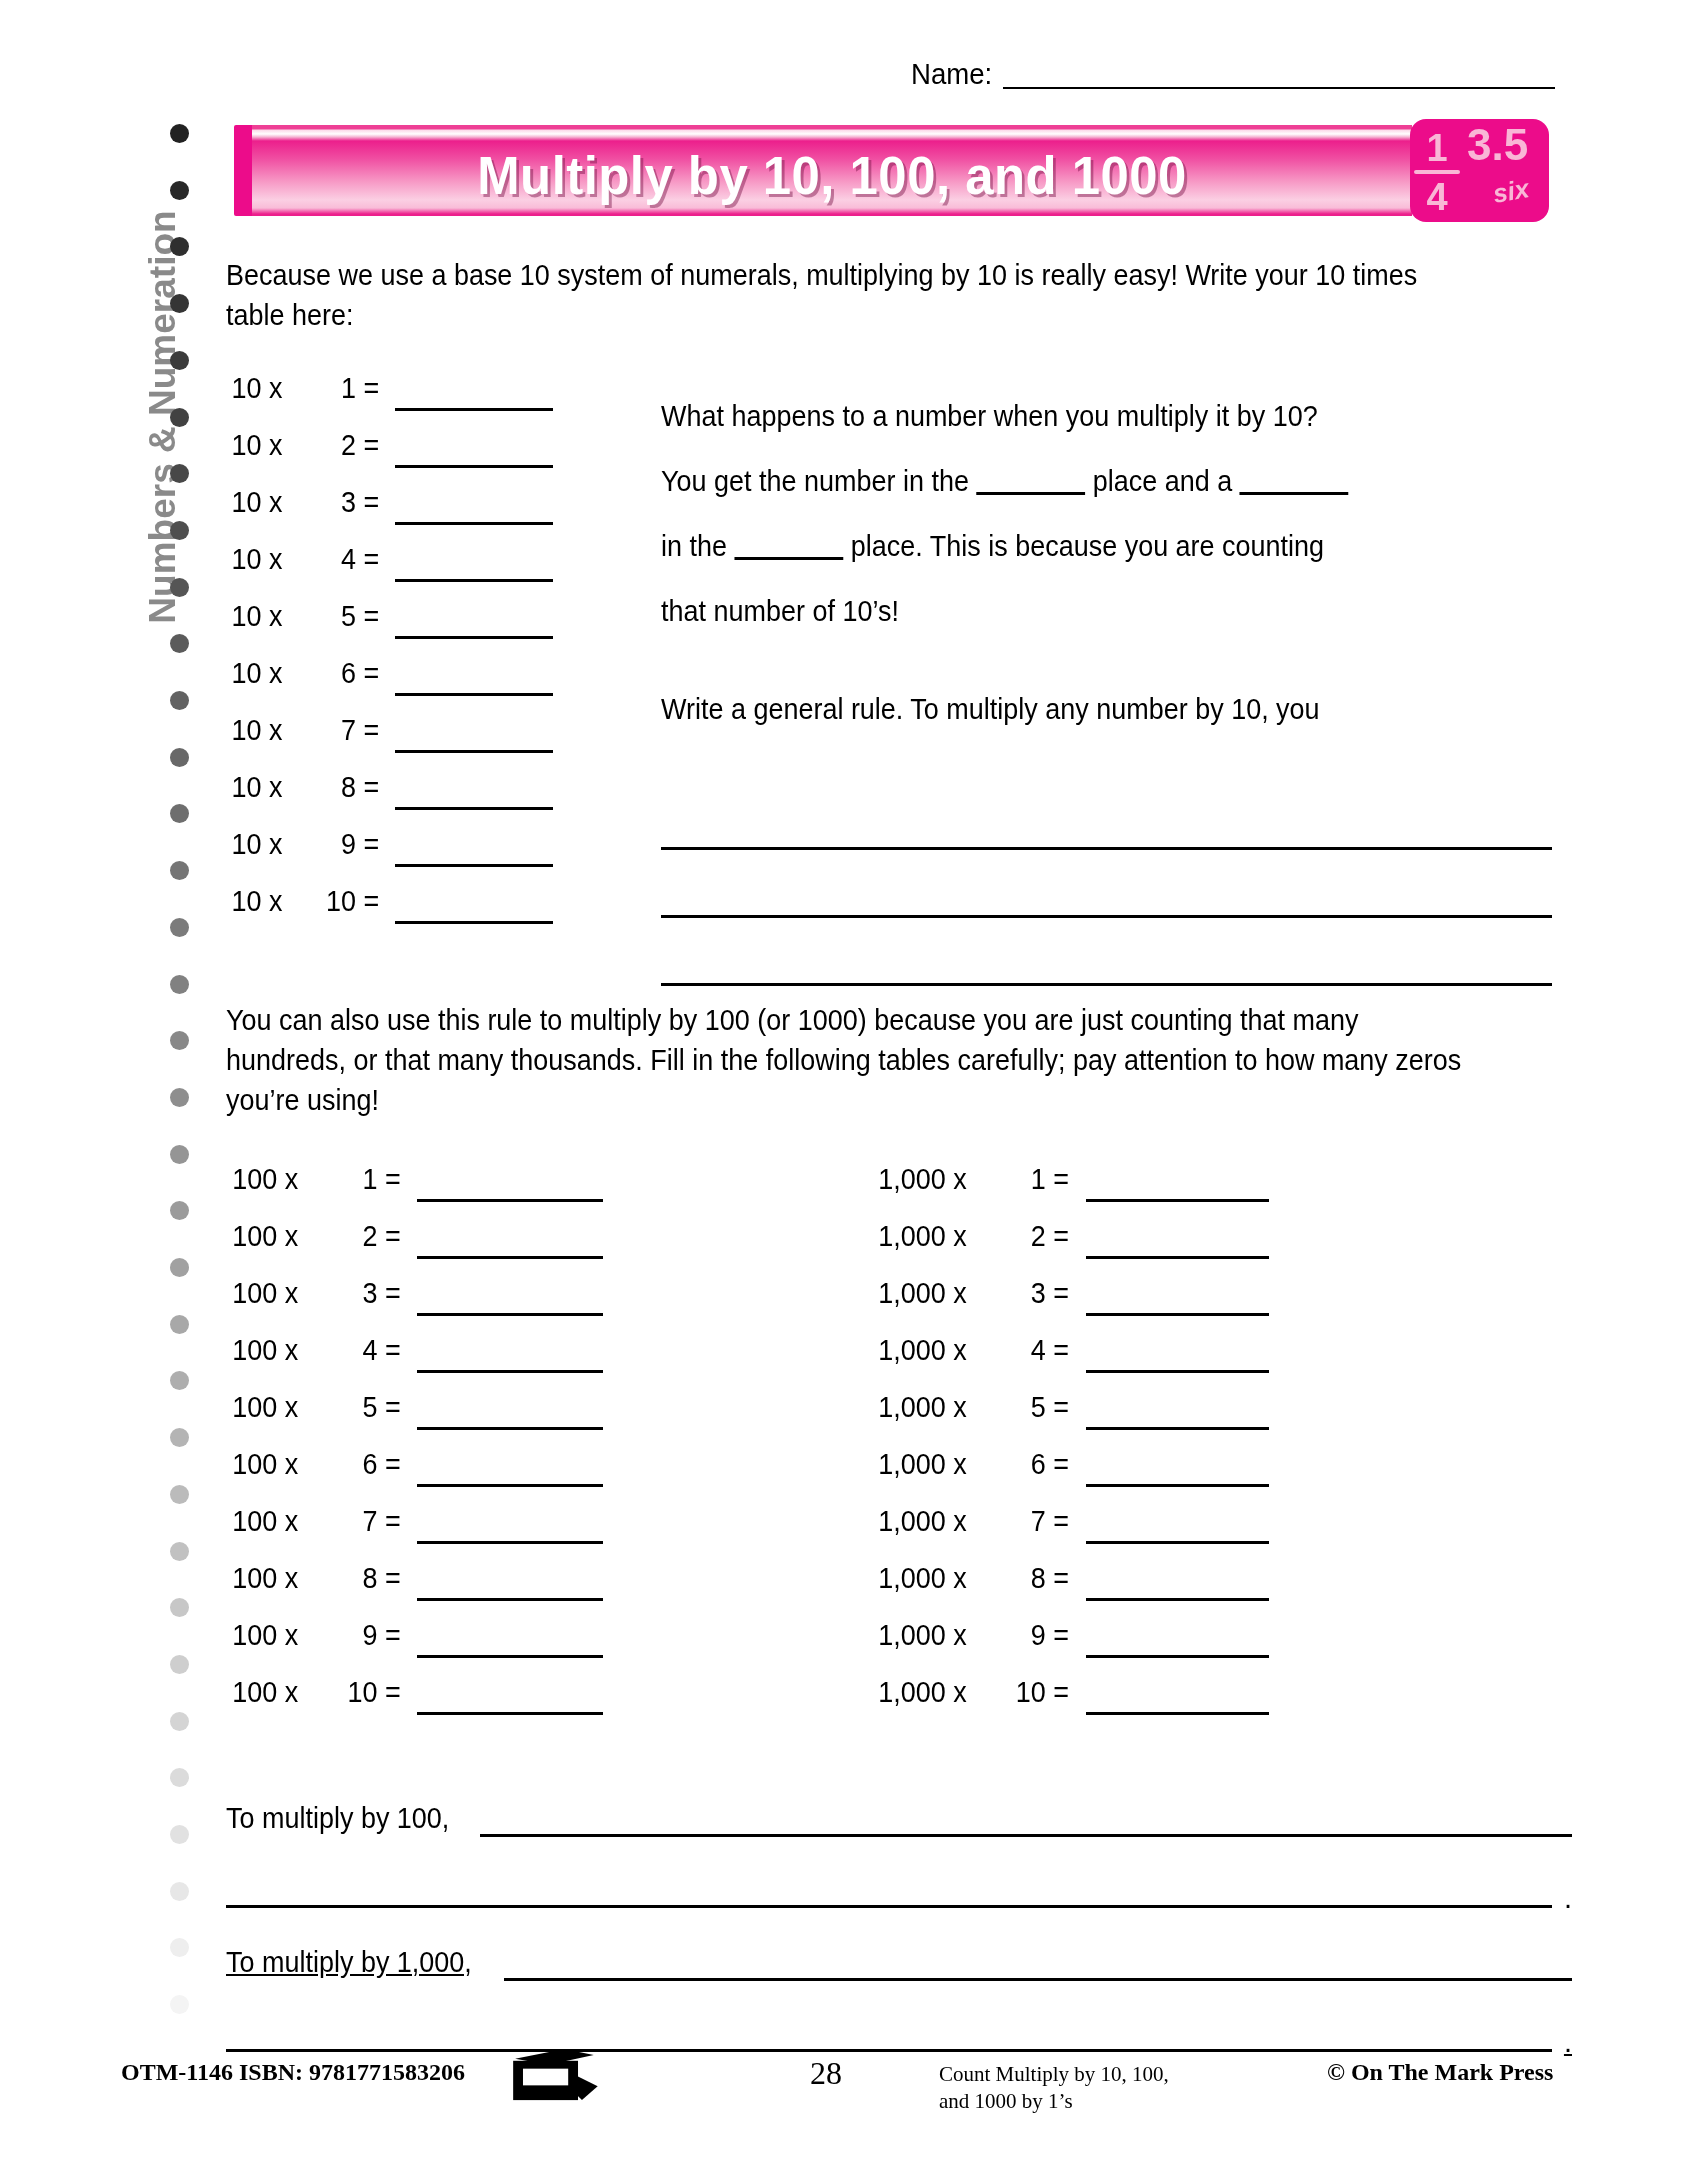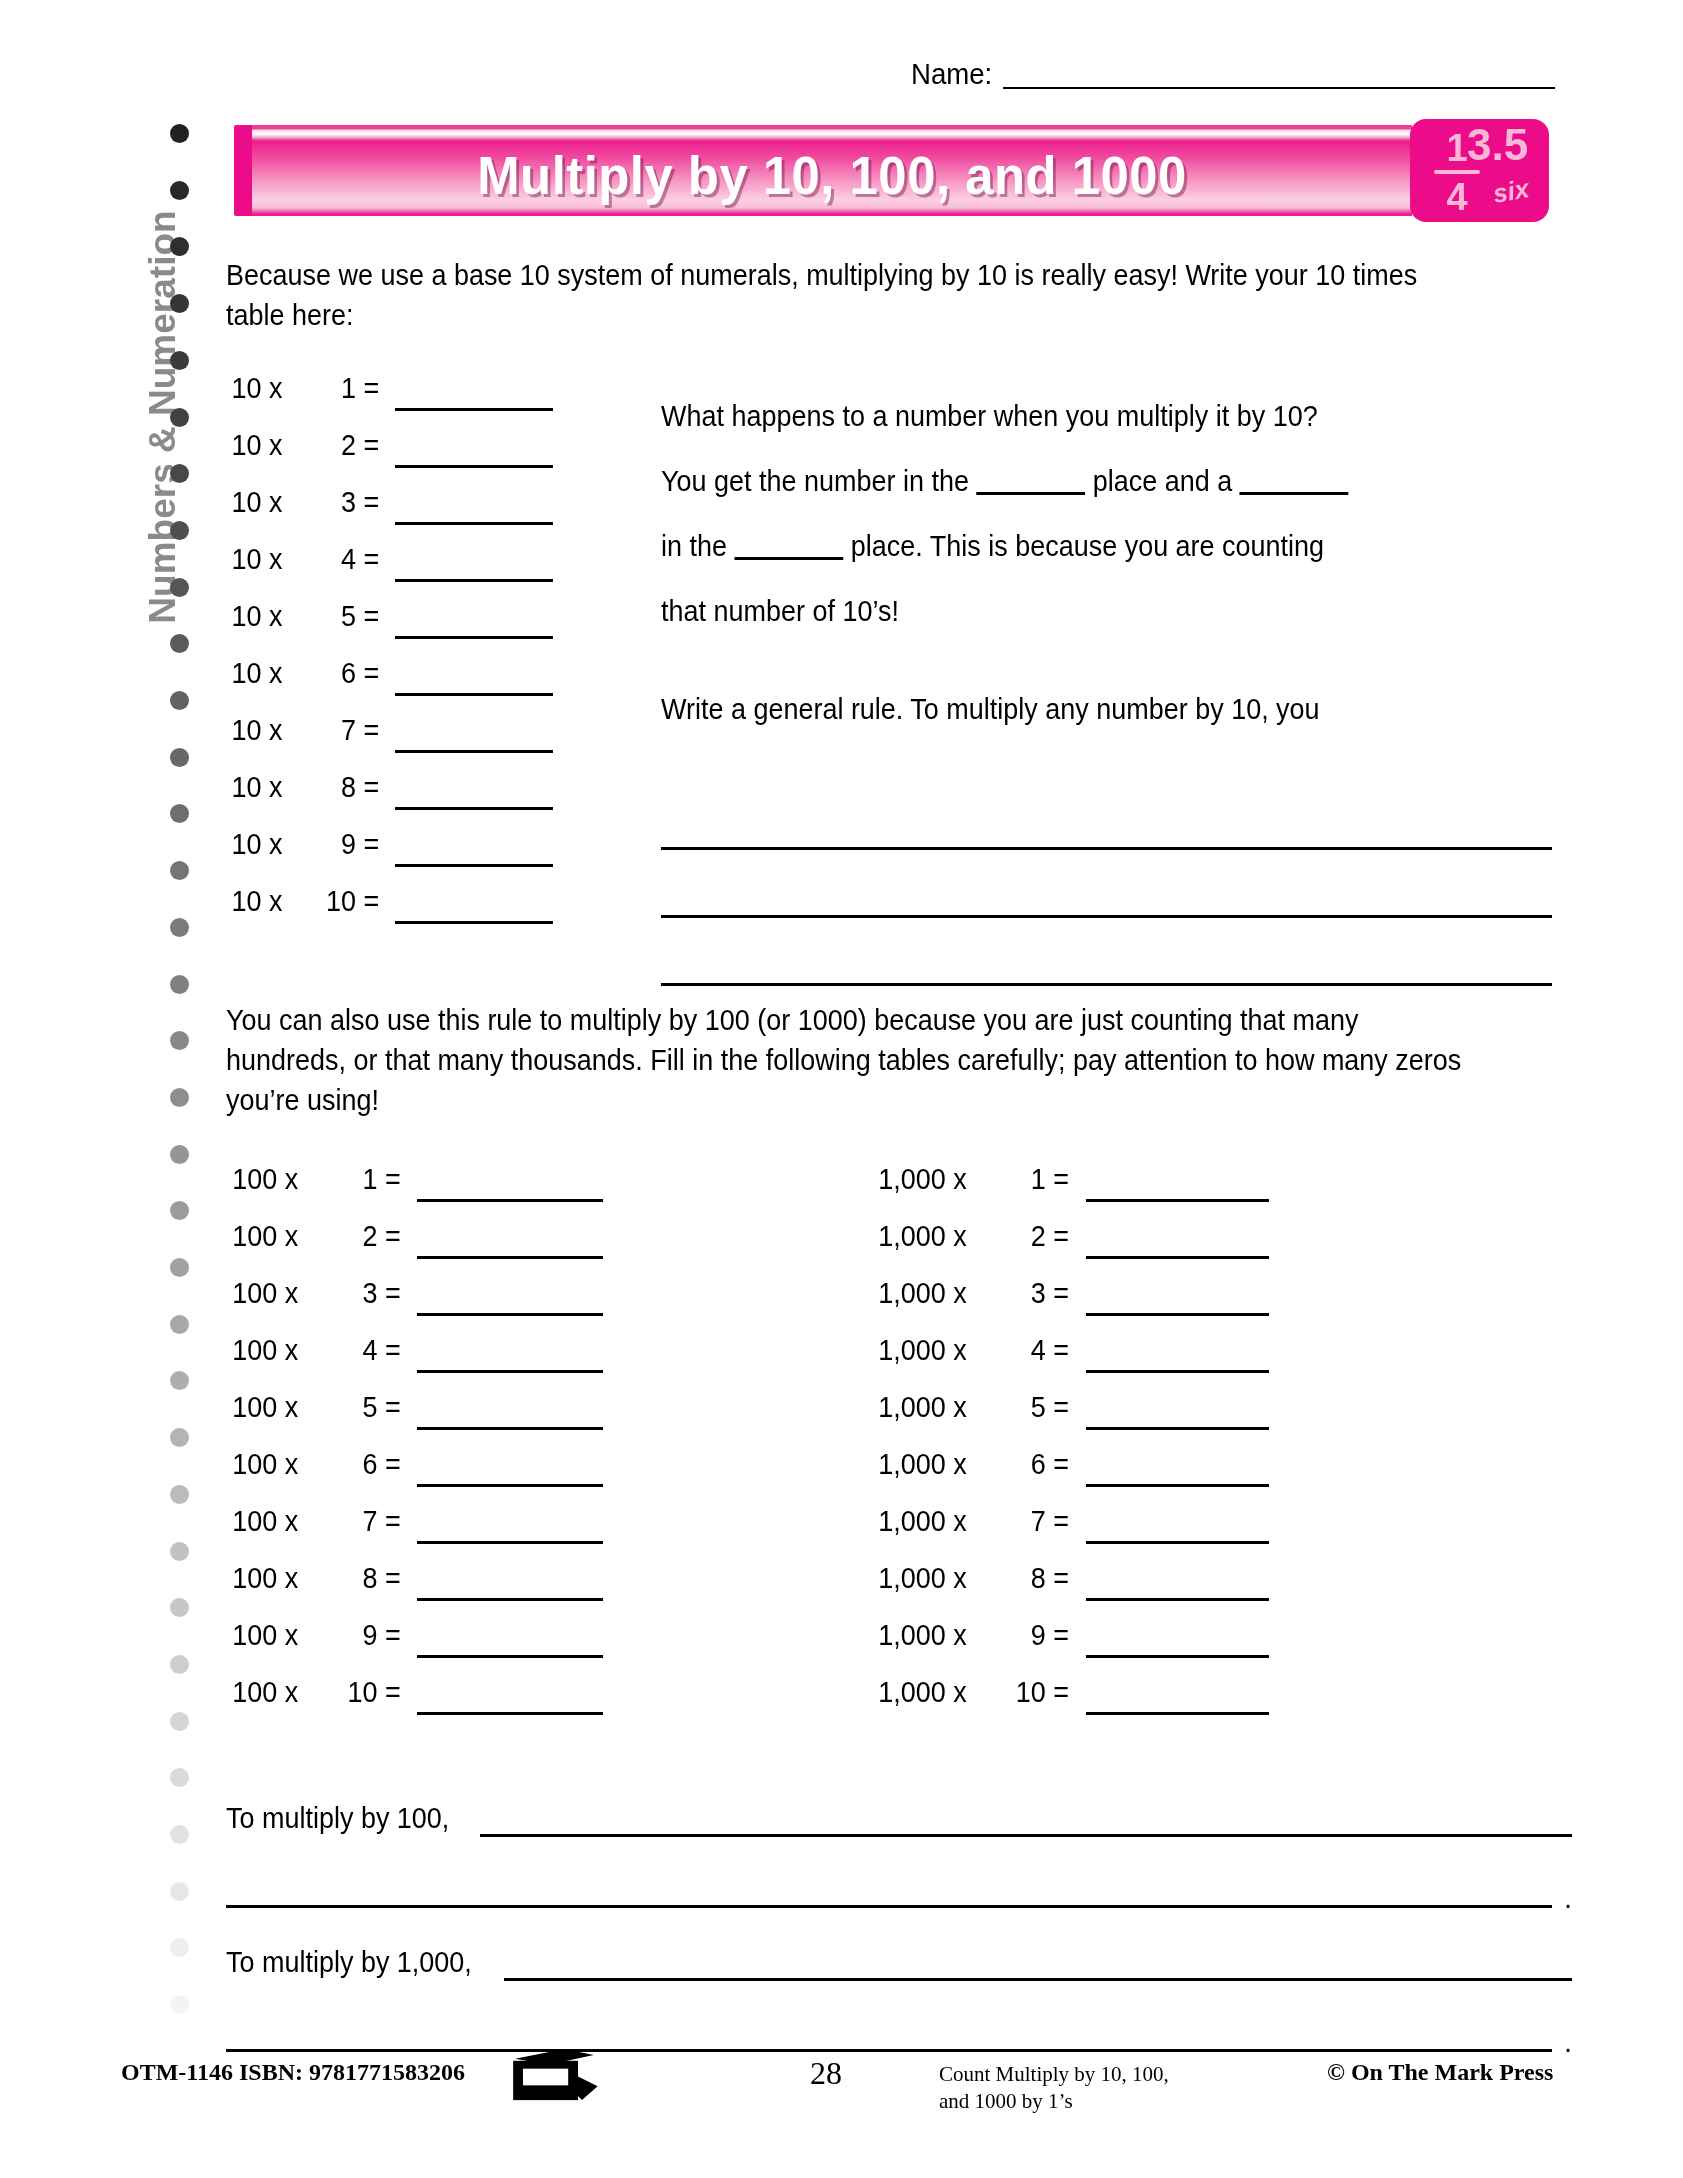--- a/index.html
+++ b/index.html
@@ -131,21 +131,21 @@
     position: absolute;
     left: 1410px;
     top: 119px;
     width: 139px;
     height: 103px;
     background: #ec0c8a;
     border-radius: 16px;
   }
   .badge-frac {
     position: absolute;
-    left: 24px;
+    left: 4px;
     top: 8px;
     width: 46px;
     text-align: center;
     color: #f9b6d6;
     font-weight: bold;
     font-size: 38px;
     line-height: 42px;
   }
   .badge-frac .bar {
     display: block;
@@ -309,21 +309,21 @@
     flex: 1;
     border-bottom: 3px solid #000;
     height: 30px;
   }
   .ans-period {
     font-size: 29px;
     margin-left: 12px;
     line-height: 20px;
   }
   .sec-100 { top: 1802px; text-align: center; }
-  .sec-1000 { top: 1946px; }
+  .sec-1000 { top: 1946px; text-decoration: underline; }
 
   
   .footer {
     position: absolute;
     left: 0;
     top: 2047px;
     width: 1494px;
     height: 109px;
   }
   .f-isbn {

